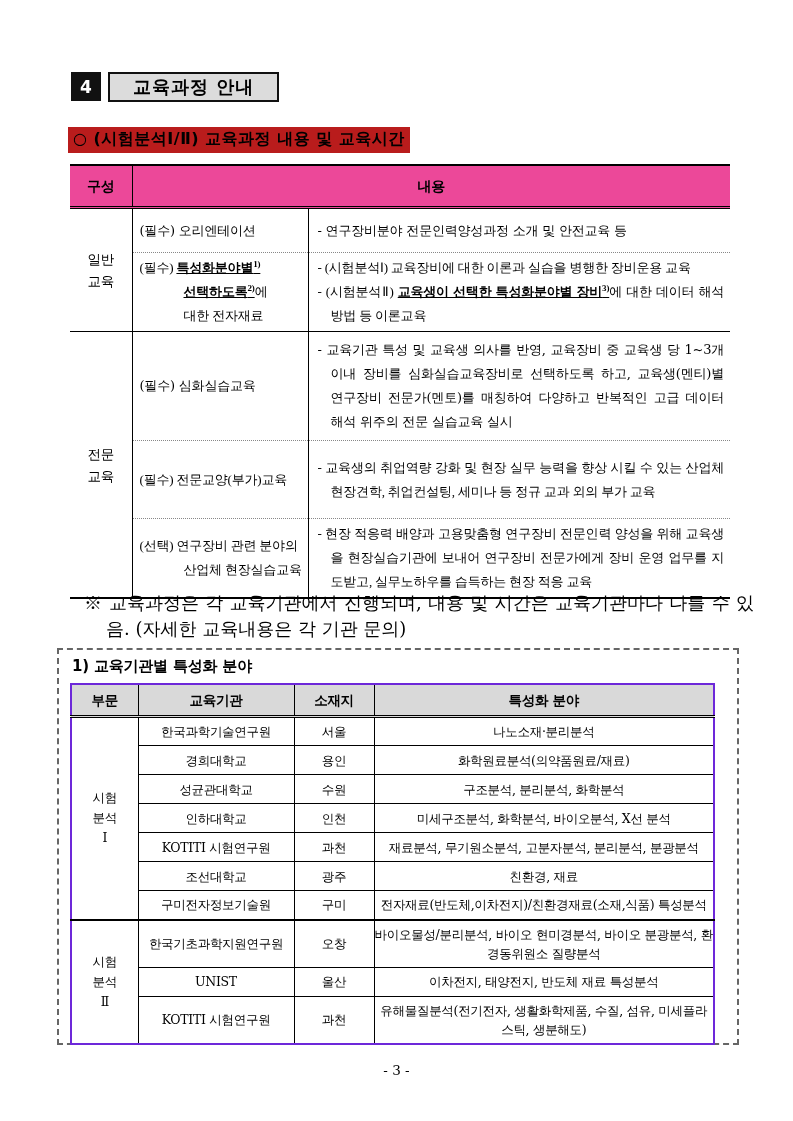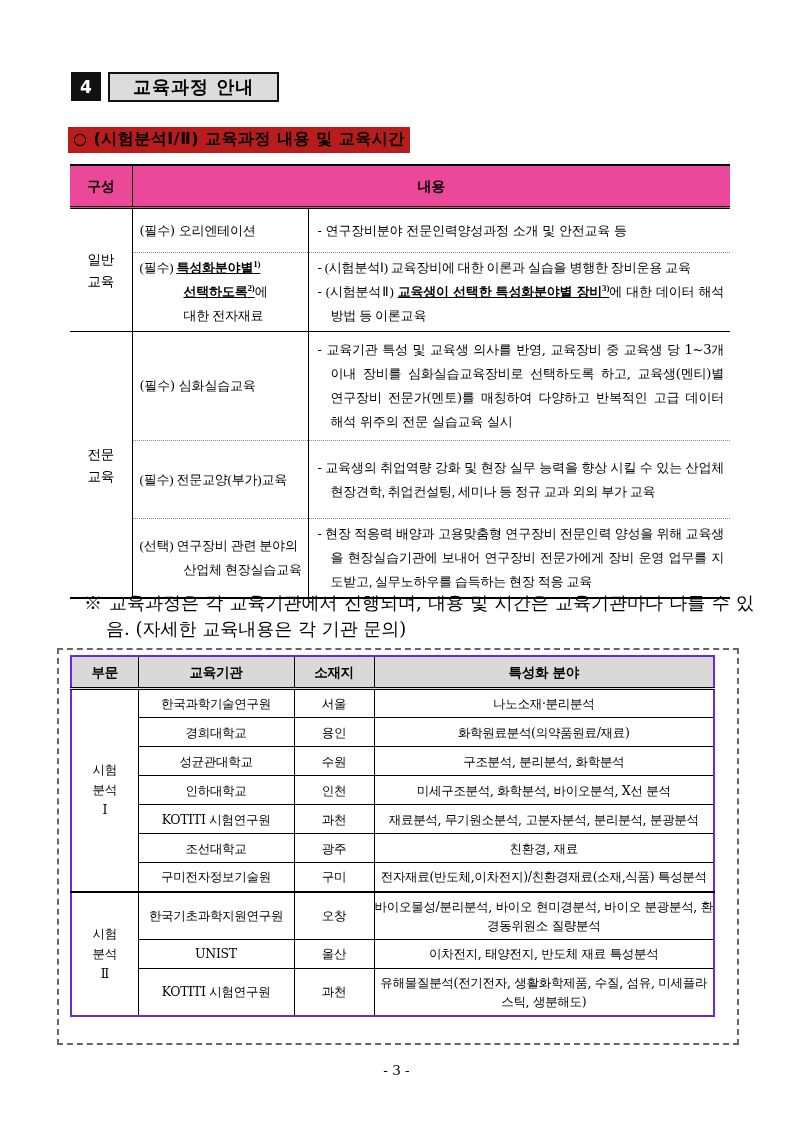--- a/index.html
+++ b/index.html
@@ -158,20 +158,21 @@
         <td class="desc">
           <span class="bullet">- 현장 적응력 배양과 고용맞춤형 연구장비 전문인력 양성을 위해 교육생을 현장실습기관에 보내어 연구장비 전문가에게 장비 운영 업무를 지도받고, 실무노하우를 습득하는 현장 적응 교육</span>
         </td>
       </tr>
     </tbody>
   </table>
 
   <div class="footnote">※ 교육과정은 각 교육기관에서 진행되며, 내용 및 시간은 교육기관마다 다를 수 있음. (자세한 교육내용은 각 기관 문의)</div>
 
   <div class="dash-box">
+    <div class="box-title">1) 교육기관별 특성화 분야</div>
     <table class="t2">
       <colgroup>
           <col style="width:67px">
           <col style="width:156px">
           <col style="width:80px">
           <col style="width:340px">
         </colgroup>
       <thead>
         <tr>
           <th>부문</th>

